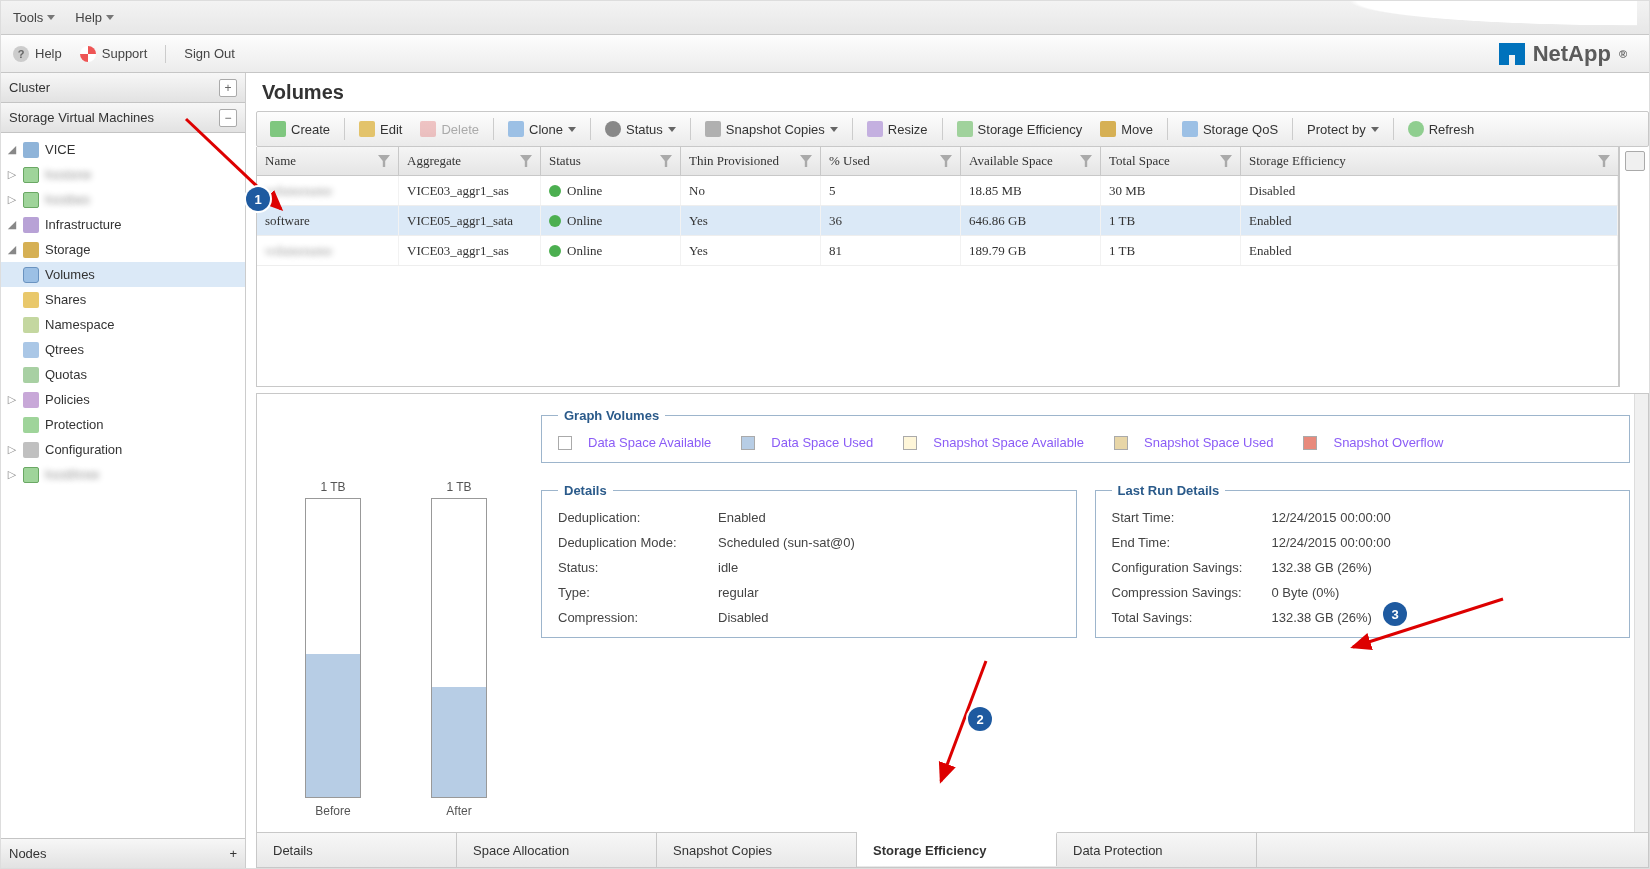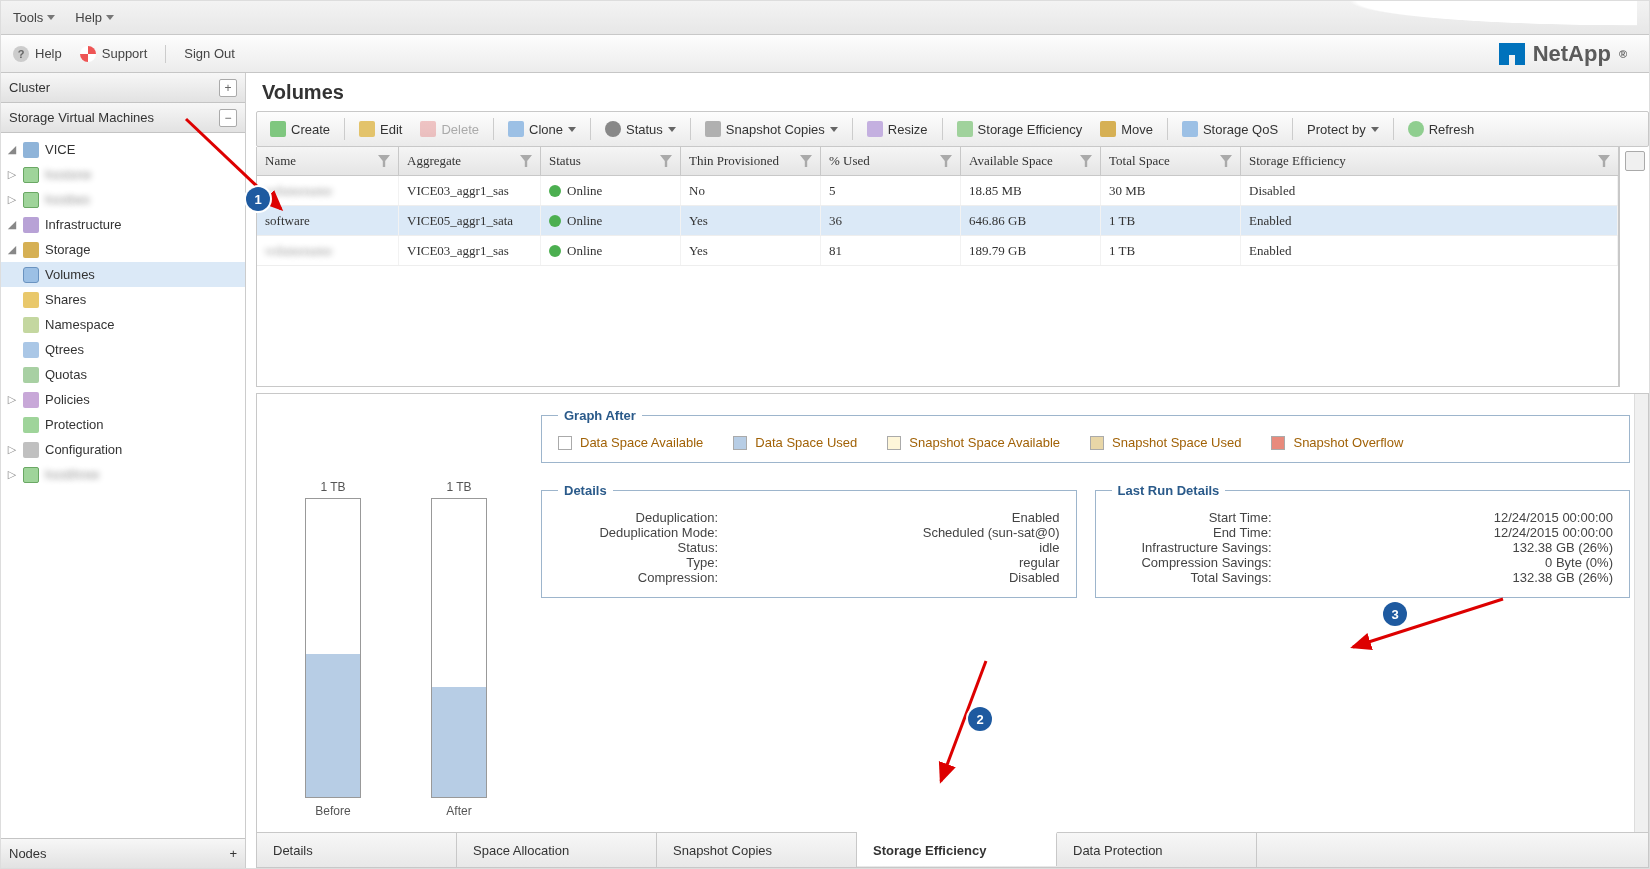--- a/index.html
+++ b/index.html
@@ -86,26 +86,26 @@
   .barcol{display:flex;flex-direction:column;align-items:center;}
   .barlabel-top{font-size:12px;color:#555;margin-bottom:4px;}
   .barlabel-bot{font-size:12px;color:#555;margin-top:6px;}
   .bar{width:56px;height:300px;border:1px solid #999;background:#fff;position:relative;}
   .bar-fill{position:absolute;left:0;right:0;bottom:0;background:#b7cde5;}
 
   .rightpanels{flex:1;display:flex;flex-direction:column;gap:20px;}
   fieldset{border:1px solid #9db5cc;padding:12px 16px;margin:0;}
   legend{color:#2a5a8a;font-weight:bold;font-size:13px;padding:0 6px;}
   .legend-items{display:flex;flex-wrap:wrap;gap:18px 30px;}
-  .legend-item{display:flex;align-items:center;gap:8px;font-size:13px;color:#a16207;}
+  .legend-item{display:flex;align-items:center;gap:16px;font-size:13px;color:#8b5cf6;}
   .sw{width:14px;height:14px;border:1px solid #aaa;}
   .sw-avail{background:#fff;} .sw-used{background:#b7cde5;} .sw-snapavail{background:#fef6d9;}
   .sw-snapused{background:#e8d6a7;} .sw-overflow{background:#e88a7c;}
   .panels-row{display:flex;gap:18px;}
-  .kv{display:grid;grid-template-columns:160px 1fr;font-size:13px;color:#444;text-align:right;}
+  .kv{display:grid;grid-template-columns:160px 1fr;row-gap:10px;font-size:13px;color:#444;}
   .kv .k{color:#444;} .kv .v{color:#444;}
 
   
   .tabs{display:flex;border:1px solid #c8c8c8;background:linear-gradient(#f7f7f7,#e8e8e8);}
   .tab{flex:0 0 200px; height:34px; display:flex;align-items:center;padding:0 16px;border-right:1px solid #c8c8c8;color:#333;cursor:pointer;font-size:13px;}
   .tab.active{background:#fff;font-weight:bold;border-top:2px solid #fff;margin-top:-1px;}
 
   
   .marker{position:absolute;width:24px;height:24px;border-radius:50%;background:#1e5aa0;color:#fff;display:flex;align-items:center;justify-content:center;font-size:13px;font-weight:bold;z-index:50;box-shadow:0 0 0 2px #fff;}
   .arrow{position:absolute;z-index:40;}
@@ -445,21 +445,21 @@
               <div class="barlabel-top">1 TB</div>
               <div class="bar">
                   <div class="bar-fill" id="bar1" style="height: 37%;"></div>
                 </div>
               <div class="barlabel-bot">After</div>
             </div>
           </div>
 
           <div class="rightpanels">
             <fieldset>
-              <legend>Graph After</legend>
+              <legend>Graph Volumes</legend>
               <div class="legend-items">
                 <div class="legend-item">
                     <span class="sw sw-avail"></span>
                     <span>Data Space Available</span>
                   </div>
                 <div class="legend-item">
                     <span class="sw sw-used"></span>
                     <span>Data Space Used</span>
                   </div>
                 <div class="legend-item">
@@ -493,21 +493,21 @@
                     <div class="v">Disabled</div>
                   </div>
               </fieldset>
               <fieldset style="flex:1">
                 <legend>Last Run Details</legend>
                 <div class="kv" id="lastrun-kv">
                     <div class="k">Start Time:</div>
                     <div class="v">12/24/2015 00:00:00</div>
                     <div class="k">End Time:</div>
                     <div class="v">12/24/2015 00:00:00</div>
-                    <div class="k">Infrastructure Savings:</div>
+                    <div class="k">Configuration Savings:</div>
                     <div class="v">132.38 GB (26%)</div>
                     <div class="k">Compression Savings:</div>
                     <div class="v">0 Byte (0%)</div>
                     <div class="k">Total Savings:</div>
                     <div class="v">132.38 GB (26%)</div>
                   </div>
               </fieldset>
             </div>
           </div>
           <div class="details-scroll"></div>

